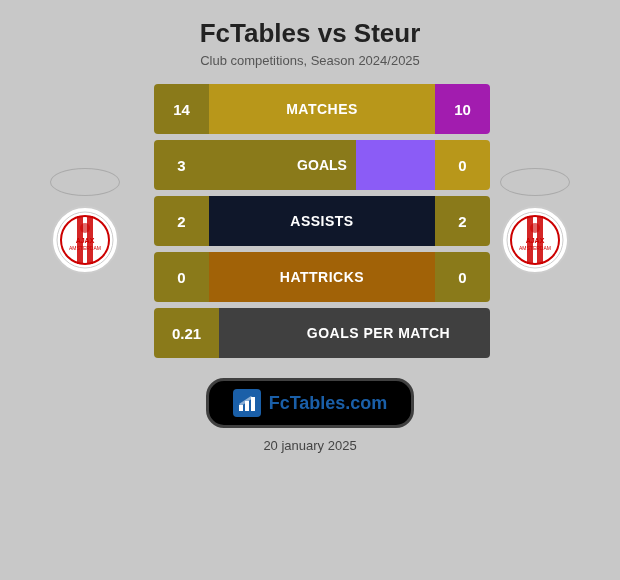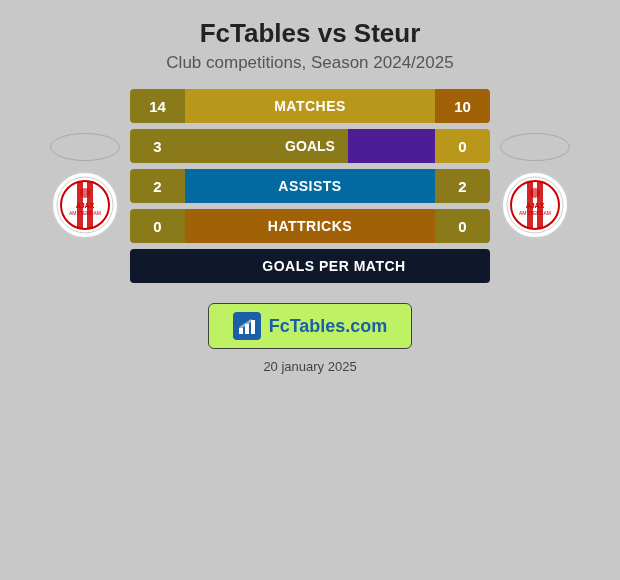--- a/index.html
+++ b/index.html
@@ -20,21 +20,21 @@
       padding: 18px 10px 6px;
     }
 
     .title {
       font-size: 26px;
       font-weight: bold;
       color: #222;
     }
 
     .subtitle {
-      font-size: 17px;
+      font-size: 13px;
       color: #555;
       margin-top: 4px;
     }
 
     .main-content {
       display: flex;
       align-items: center;
       justify-content: center;
       width: 100%;
       padding: 10px 0;
@@ -78,24 +78,25 @@
     .stats-table {
       flex: 1;
       display: flex;
       flex-direction: column;
       gap: 6px;
       max-width: 360px;
     }
 
     .stat-row {
       display: flex;
-      height: 34px;
+      height: 50px;
       border-radius: 4px;
       overflow: hidden;
       position: relative;
+      margin-left: 24px;
     }
 
     .stat-left {
       background: #b8971a;
       color: #fff;
       font-weight: bold;
       font-size: 15px;
       display: flex;
       align-items: center;
       padding: 0 10px;
@@ -123,26 +124,26 @@
       align-items: center;
       justify-content: center;
       font-weight: bold;
       font-size: 15px;
       color: #fff;
     }
 
     
     .row-matches .stat-left { background: #8a7a1a; }
     .row-matches .stat-center { background: #b8971a; }
-    .row-matches .stat-right { background: #a16207; width: 55px; }
+    .row-matches .stat-right { background: #a21caf; width: 55px; }
 
     
     .row-goals .stat-bar-container {
       flex: 1;
-      background: #4c1d95;
+      background: #8b5cf6;
       display: flex;
       align-items: center;
       justify-content: center;
       position: relative;
     }
     .row-goals .bar-fill {
       position: absolute;
       left: 0;
       top: 0;
       bottom: 0;
@@ -154,35 +155,35 @@
       z-index: 1;
       color: #fff;
       font-weight: bold;
       font-size: 14px;
       text-transform: uppercase;
     }
     .row-goals .stat-left { background: #8a7a1a; }
     .row-goals .stat-right { background: #b8971a; width: 55px; }
 
     .row-assists .stat-left { background: #8a7a1a; }
-    .row-assists .stat-center { background: #0369a1; }
+    .row-assists .stat-center { background: #0f172a; }
     .row-assists .stat-right { background: #8a7a1a; width: 55px; }
 
     .row-hattricks .stat-left { background: #8a7a1a; }
     .row-hattricks .stat-center { background: #a16207; }
     .row-hattricks .stat-right { background: #8a7a1a; width: 55px; }
 
     
     .row-single .stat-left { background: #8a7a1a; min-width: 65px; }
-    .row-single .stat-center { background: #0f172a; padding-left: 48px; }
+    .row-single .stat-center { background: #404040; padding-left: 48px; }
 
     .fctables-banner {
-      background: #bef264;
-      border: 1px solid #404040;
-      border-radius: 6px;
+      background: #000000;
+      border: 3px solid #404040;
+      border-radius: 18px;
       padding: 8px 24px;
       margin-top: 10px;
       display: flex;
       align-items: center;
       gap: 8px;
     }
 
     .fctables-icon {
       width: 28px;
       height: 28px;
@@ -261,20 +262,21 @@
       <div class="stat-right">2</div>
     </div>
 
     <div class="stat-row row-hattricks">
       <div class="stat-left">0</div>
       <div class="stat-center">Hattricks</div>
       <div class="stat-right">0</div>
     </div>
 
     <div class="stat-row row-single">
+      <div class="stat-left">0.21</div>
       <div class="stat-center">Goals per match</div>
     </div>
 
 
 
   </div>
 
   <div class="logo-right">
     <div class="logo-oval"></div>
     <div class="ajax-logo">

